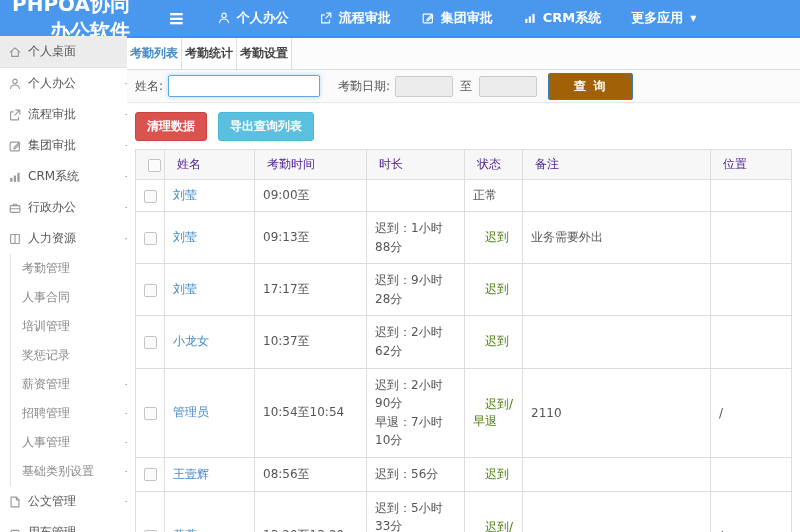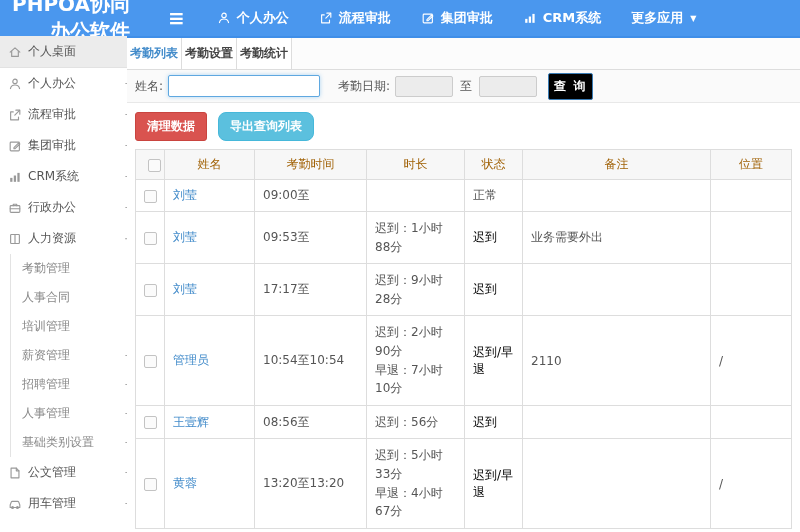--- a/index.html
+++ b/index.html
@@ -39,38 +39,38 @@
 
   .searchbar { height:33px; background:#fafafa; border-bottom:1px solid #e8e8e8;
     display:flex; align-items:center; padding:0 8px; font-size:12px; color:#555; }
   .searchbar label { margin-right:5px;text-align:center; }
   .name-input { width:152px; height:22px; border:1px solid #5fa8e0; border-radius:2px;
     box-shadow:0 0 4px rgba(82,168,236,.45); outline:none; padding:0 5px; font-size:12px; }
   .date-label { margin-left:18px; }
   .date-input { width:58px; height:21px; background:#ececec; border:1px solid #ccc;
     border-radius:2px; padding:0 4px; font-size:12px; color:#777; }
   .to-label { margin:0 7px; }
-  .btn-query { margin-left:11px; background:#000000; color:#fff; border:1px solid #3a7cb5;
-    border-radius:2px; padding:4px 5px; font-size:12px; font-weight:bold; letter-spacing:2px; cursor:pointer; }
+  .btn-query { margin-left:11px; background:#a16207; color:#fff; border:1px solid #3a7cb5;
+    border-radius:2px; padding:4px 25px; font-size:12px; font-weight:bold; letter-spacing:2px; cursor:pointer; }
 
   .actions { padding:9px 8px 8px 8px; display:flex; gap:11px; }
   .btn-danger { background:#d9534f; color:#ffffff; border:1px solid #c9443f; border-radius:3px;
     padding:5px 11px; font-size:12px; font-weight:bold; cursor:pointer; }
-  .btn-info { background:#5bc0de; color:#fff; border:1px solid #46b8da; border-radius:8px;
+  .btn-info { background:#5bc0de; color:#fff; border:1px solid #46b8da; border-radius:3px;
     padding:5px 11px; font-size:12px; font-weight:bold; cursor:pointer; }
 
   
   .table-wrap { padding:0 8px; }
   table { width:100%; border-collapse:collapse; font-size:12px; background:#fff; table-layout:fixed; }
   th,td { border:1px solid #ddd; text-align:left; vertical-align:middle; padding:7px 8px; }
-  th { background:#f7f7f7; font-weight:normal; color:#a16207; padding:6px 12px;text-align:center; }
+  th { background:#f7f7f7; font-weight:normal; color:#4c1d95; padding:6px 12px; }
   td { color:#555; }
   td.c-dur { white-space:pre-line; line-height:1.55; }
   a.name-link { color:#428bca; text-decoration:none; cursor:pointer; }
-  .st-late { color:#000000; }
+  .st-late { color:#4d7c0f;margin-left:12px; }
   .st-normal { color:#555; }
   .cb { display:inline-block; width:13px; height:13px; border:1px solid #c3c3c3;
     background:#fbfbfb; border-radius:2px; vertical-align:middle; cursor:pointer; }
 </style>
 </head>
 <body>
 
 <svg width="0" height="0" style="position:absolute" aria-hidden="true">
   <defs>
     <symbol id="i-user" viewBox="0 0 16 16">
@@ -237,20 +237,23 @@
         <div class="sub-item">
           <span class="lbl">考勤管理</span>
         </div>
         <div class="sub-item">
           <span class="lbl">人事合同</span>
         </div>
         <div class="sub-item">
           <span class="lbl">培训管理</span>
         </div>
         <div class="sub-item">
+          <span class="lbl">奖惩记录</span>
+        </div>
+        <div class="sub-item">
           <span class="lbl">薪资管理</span>
           <span class="expander">+</span>
         </div>
         <div class="sub-item">
           <span class="lbl">招聘管理</span>
           <span class="expander">+</span>
         </div>
         <div class="sub-item">
           <span class="lbl">人事管理</span>
           <span class="expander">+</span>
@@ -273,22 +276,22 @@
         </svg>
         <span class="lbl">用车管理</span>
         <span class="expander">+</span>
       </div>
     </div>
 </div>
 
 <div class="main">
   <div class="tabbar" id="tabbar">
       <div class="tab active">考勤列表</div>
+      <div class="tab">考勤统计</div>
       <div class="tab">考勤设置</div>
-      <div class="tab">考勤统计</div>
     </div>
 
   <div class="searchbar">
     <label>姓名:</label>
     <input class="name-input" type="text" value="" style="">
     <label class="date-label">考勤日期:</label>
     <input class="date-input" type="text" value="" style="">
     <span class="to-label">至</span>
     <input class="date-input" type="text" value="" style="">
     <button class="btn-query">查 询</button>
@@ -327,31 +330,40 @@
             <td><a class="name-link">刘莹</a></td>
             <td>09:00至</td>
             <td class="c-dur"></td>
             <td><span class="st-normal">正常</span></td>
             <td></td>
             <td></td>
           </tr>
           <tr>
             <td><span class="cb"></span></td>
             <td><a class="name-link">刘莹</a></td>
-            <td>09:53至</td>
+            <td>09:13至</td>
             <td class="c-dur">迟到：1小时88分</td>
             <td><span class="st-late">迟到</span></td>
             <td>业务需要外出</td>
             <td></td>
           </tr>
           <tr>
             <td><span class="cb"></span></td>
             <td><a class="name-link">刘莹</a></td>
             <td>17:17至</td>
             <td class="c-dur">迟到：9小时28分</td>
+            <td><span class="st-late">迟到</span></td>
+            <td></td>
+            <td></td>
+          </tr>
+          <tr>
+            <td><span class="cb"></span></td>
+            <td><a class="name-link">小龙女</a></td>
+            <td>10:37至</td>
+            <td class="c-dur">迟到：2小时62分</td>
             <td><span class="st-late">迟到</span></td>
             <td></td>
             <td></td>
           </tr>
           <tr>
             <td><span class="cb"></span></td>
             <td><a class="name-link">管理员</a></td>
             <td>10:54至10:54</td>
             <td class="c-dur">迟到：2小时90分
 早退：7小时10分</td>

